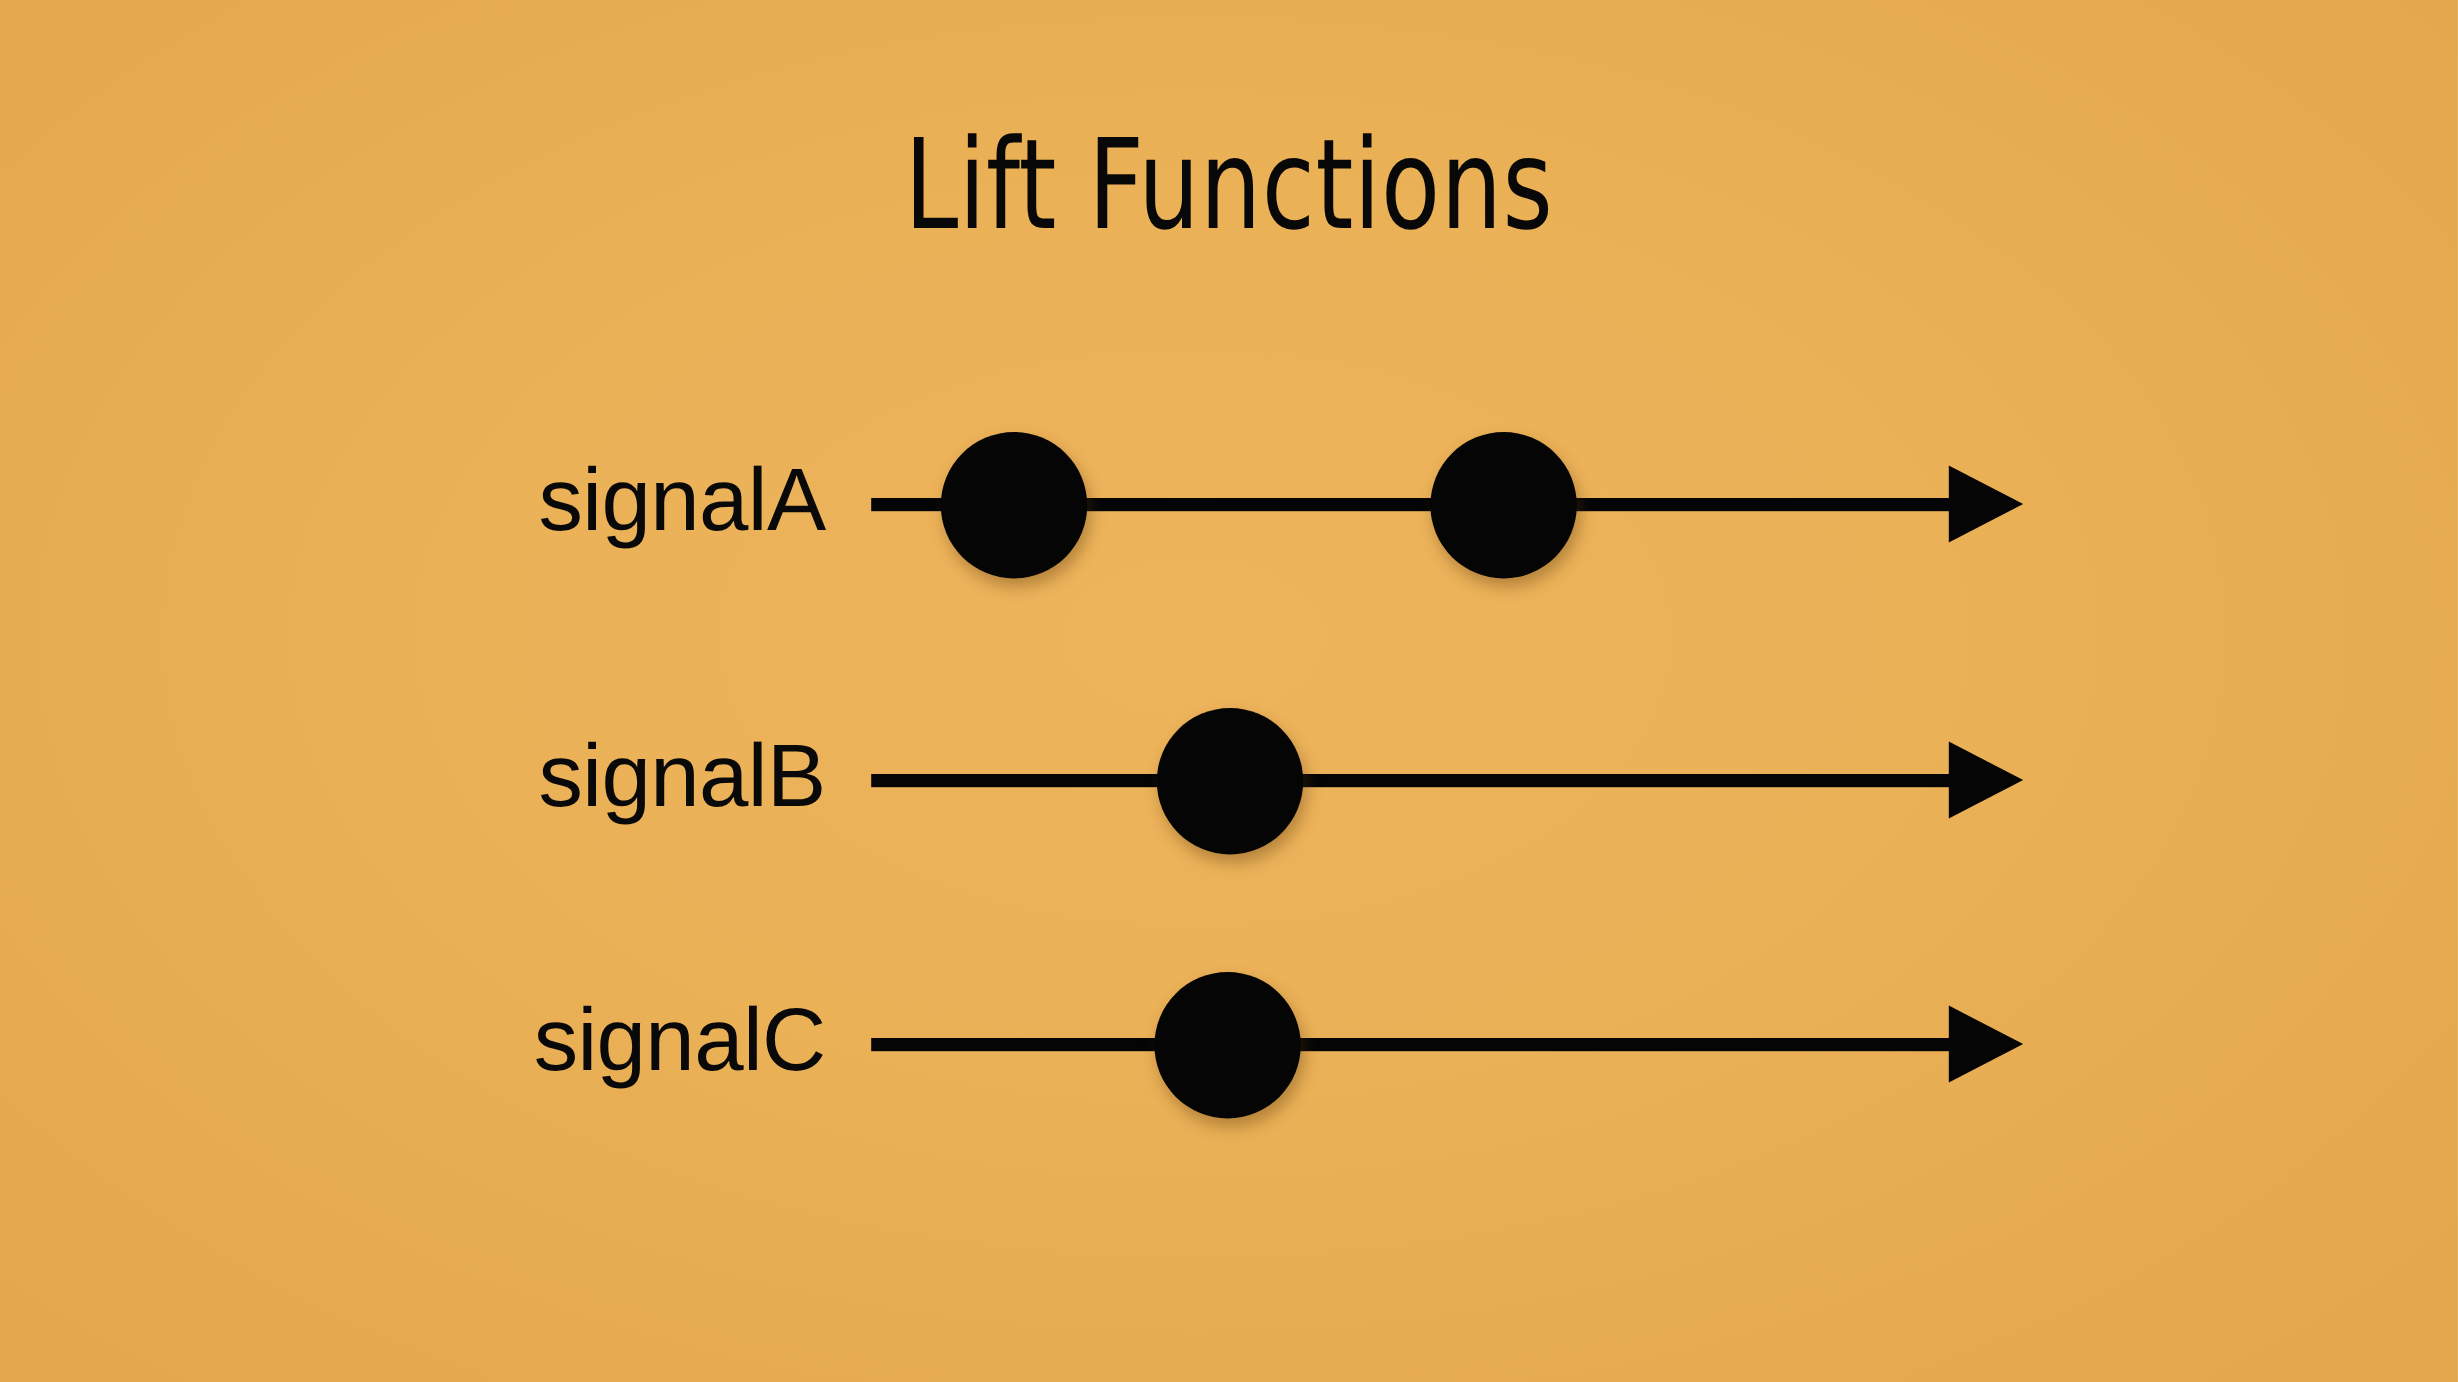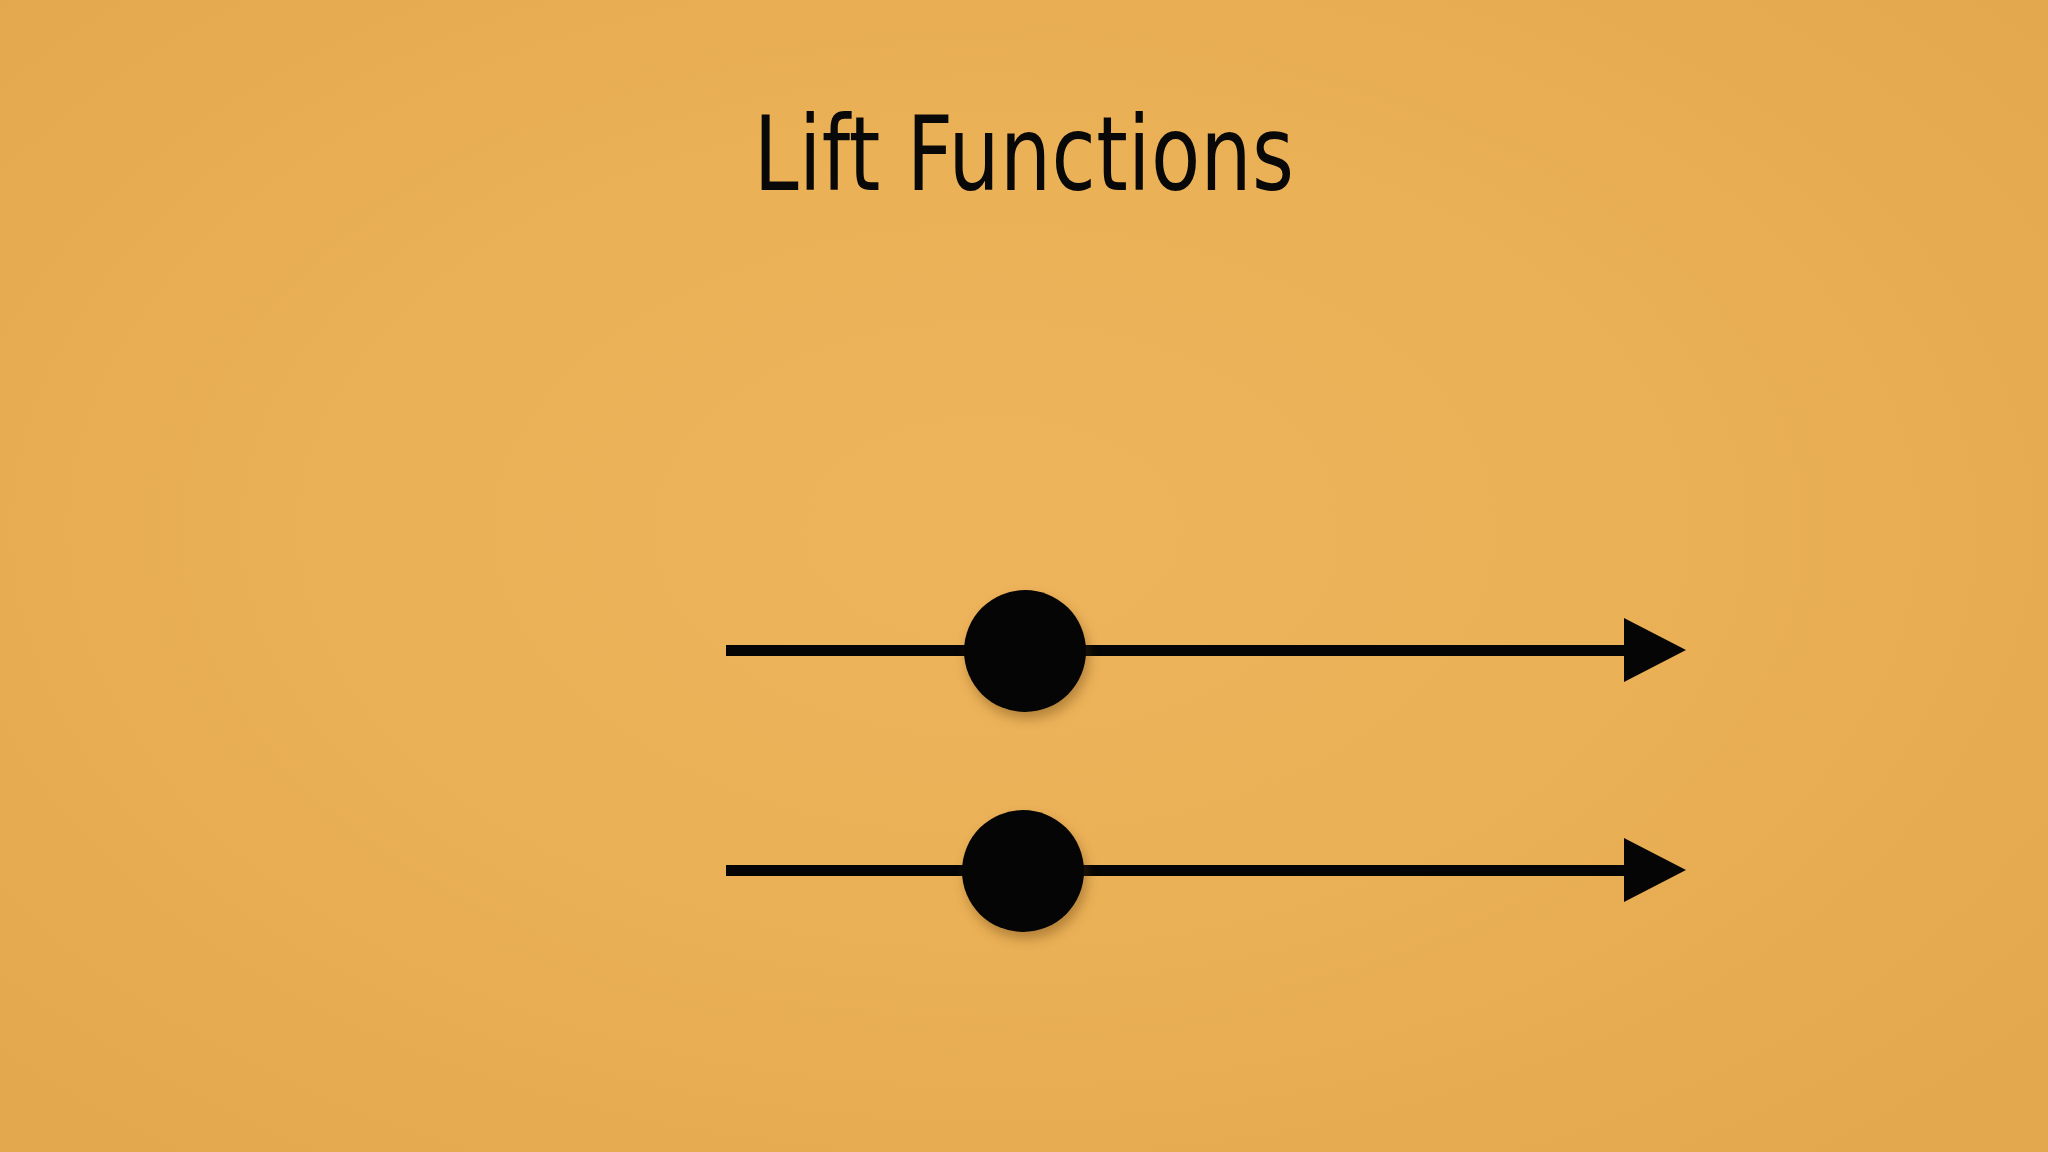--- a/index.html
+++ b/index.html
@@ -133,28 +133,37 @@
 </style>
 </head>
 <body>
 
 <div class="slide">
 
   <div class="slide-title">Lift Functions</div>
 
   <div class="timeline-area">
 
+    <div class="signal-row row-0">
+      <div class="signal-label">signalA</div>
+      <div class="axis"></div>
+      <div class="axis-arrow"></div>
+      <div class="event-dot" style="left:845px;"></div>
+      <div class="event-dot" style="left:1253px;"></div>
+    </div>
 
     <div class="signal-row row-1">
+      <div class="signal-label">signalB</div>
       <div class="axis"></div>
       <div class="axis-arrow"></div>
       <div class="event-dot" style="left:1025px;"></div>
     </div>
 
     <div class="signal-row row-2">
+      <div class="signal-label">signalC</div>
       <div class="axis"></div>
       <div class="axis-arrow"></div>
       <div class="event-dot" style="left:1023px;"></div>
     </div>
 
   </div>
 
 
 </div>
 

